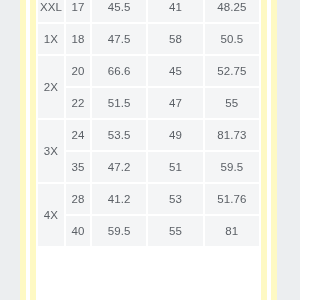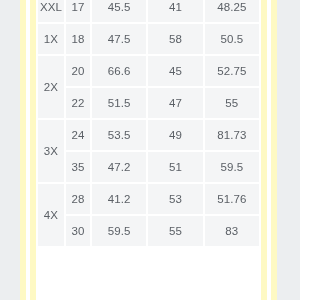--- a/index.html
+++ b/index.html
@@ -106,24 +106,24 @@
             <td class="col-meas">59.5</td>
           </tr>
           <tr>
             <td class="col-size" rowspan="2">4X</td>
             <td class="col-num">28</td>
             <td class="col-meas">41.2</td>
             <td class="col-meas">53</td>
             <td class="col-meas">51.76</td>
           </tr>
           <tr>
-            <td class="col-num">30</td>
+            <td class="col-num">40</td>
             <td class="col-meas">59.5</td>
             <td class="col-meas">55</td>
-            <td class="col-meas">83</td>
+            <td class="col-meas">81</td>
           </tr>
         </tbody>
     </table>
   </div>
 
   <div class="gutter"></div>
   <div class="page-margin margin-right"></div>
 
 </div>
 

